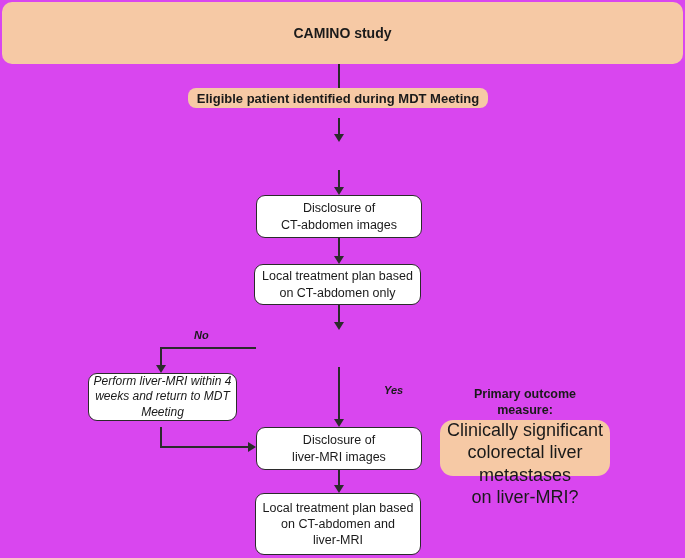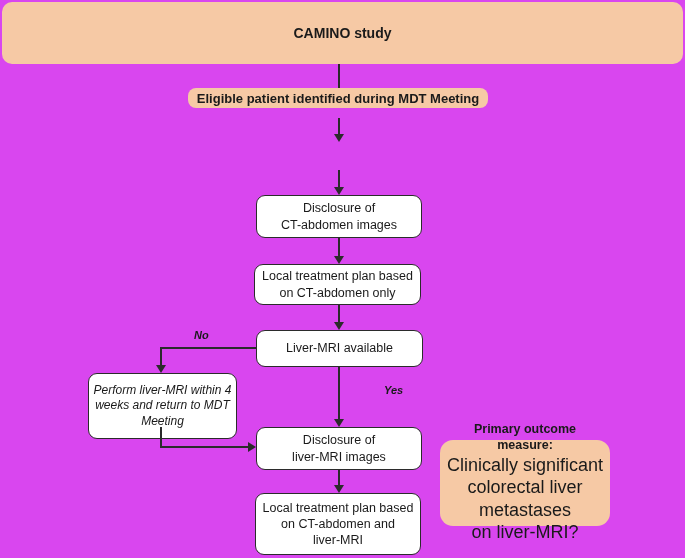--- a/index.html
+++ b/index.html
@@ -48,22 +48,22 @@
     display: flex;
     align-items: center;
     justify-content: center;
     font-weight: bold;
     font-size: 13px;
     text-align: center;
   }
 
   .outcome-box {
     position: absolute;
-    left: 440px; top: 440px;
-    width: 170px; height: 86px;
+    left: 440px; top: 420px;
+    width: 170px; height: 56px;
     background: #f6c9a5;
     border-radius: 13px;
     display: flex;
     flex-direction: column;
     align-items: center;
     justify-content: center;
     text-align: center;
     padding: 4px 6px;
   }
   .outcome-title {
@@ -91,21 +91,21 @@
     line-height: 1.3;
     white-space: pre-line;
     padding: 2px 4px;
   }
   .fbox.italic { font-style: italic; font-size: 12px; }
 
   #box-ct-available      { left: 256px; top: 142px; width: 166px; height: 28px; }
   #box-ct-disclosure     { left: 256px; top: 195px; width: 166px; height: 43px; }
   #box-plan-ct-only      { left: 254px; top: 264px; width: 167px; height: 41px; }
   #box-mri-available     { left: 256px; top: 330px; width: 167px; height: 37px; }
-  #box-perform-mri       { left: 88px;  top: 373px; width: 149px; height: 66px; }
+  #box-perform-mri       { left: 88px;  top: 373px; width: 149px; height: 48px; }
   #box-mri-disclosure    { left: 256px; top: 427px; width: 166px; height: 43px; }
   #box-plan-ct-mri       { left: 255px; top: 493px; width: 166px; height: 62px; }
 
   
   .vline, .hline {
     position: absolute;
     background: #2b2b2b;
   }
   .vline { width: 2px; }
   .hline { height: 2px; }
@@ -159,21 +159,20 @@
 
   <div class="vline" style="left:338px; top:238px; height:20px;"></div>
   <div class="arrow-down" style="left:334px; top:256px;"></div>
 
   <div class="fbox" id="box-plan-ct-only">Local treatment plan based
 on CT-abdomen only</div>
 
   <div class="vline" style="left:338px; top:305px; height:18px;"></div>
   <div class="arrow-down" style="left:334px; top:322px;"></div>
 
-  <div class="fbox" id="box-mri-available">Liver-MRI available</div>
 
   <div class="hline" style="left:160px; top:347px; width:96px;"></div>
   <div class="vline" style="left:160px; top:347px; height:20px;"></div>
   <div class="arrow-down" style="left:156px; top:365px;"></div>
   <div class="branch-label" id="label-no">No</div>
 
   <div class="fbox italic" id="box-perform-mri">Perform liver-MRI within 4
 weeks and return to MDT
 Meeting</div>
 

